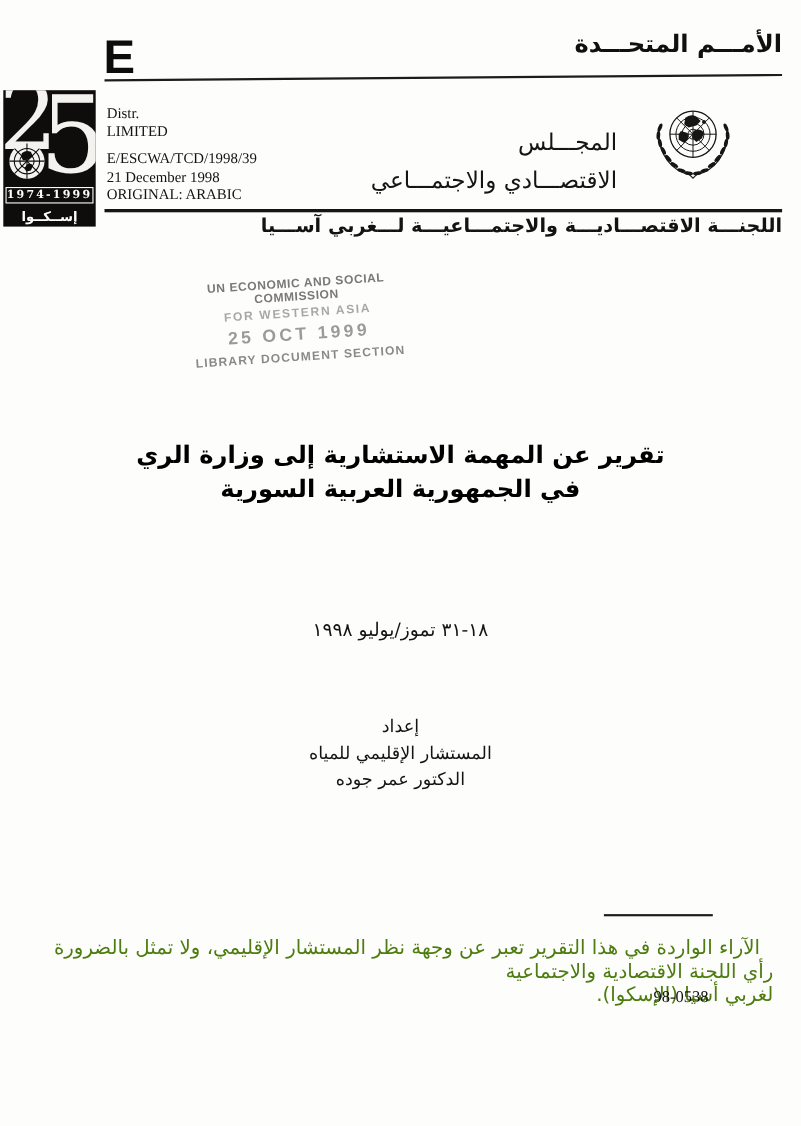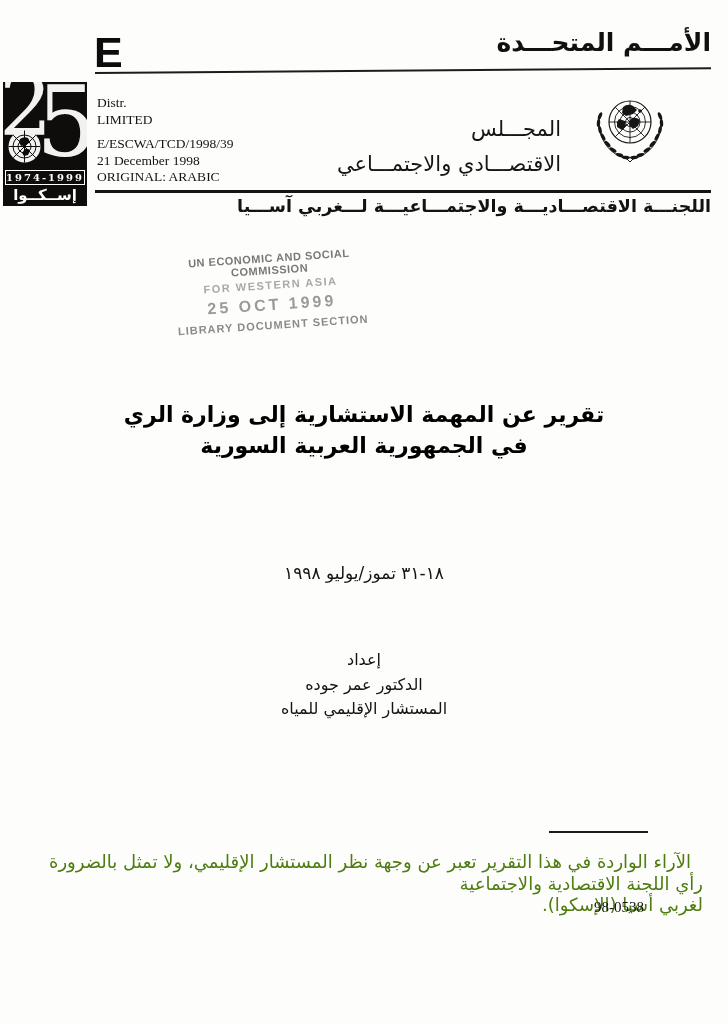--- a/index.html
+++ b/index.html
@@ -3,31 +3,31 @@
 <meta charset="utf-8">
 <style>
   html,body{margin:0;padding:0;}
   body{
     width:728px;height:1024px;position:relative;overflow:hidden;
     background:#fdfdfb;color:#141414;
     font-family:"DejaVu Sans",sans-serif;
   }
   .abs{position:absolute;}
   
-  .un-arabic{top:28px;right:17px;font-size:25px;font-weight:bold;direction:rtl;color:#101010;}
+  .un-arabic{top:28px;right:17px;font-size:22px;font-weight:bold;direction:rtl;color:#101010;}
   .e-symbol{left:94px;top:32px;font-family:"Liberation Sans",sans-serif;font-weight:bold;font-size:43px;line-height:40px;color:#0c0c0c;}
   .header-rule{left:95px;top:72px;width:616px;height:2px;background:#1c1c1c;transform:rotate(-0.45deg);transform-origin:left center;}
   
   .logo{left:3px;top:82px;width:84px;height:124px;background:#0e0d0c;overflow:hidden;color:#fff;}
   .logo .digit2{position:absolute;left:-4px;top:-18px;font-family:"DejaVu Serif",serif;font-size:84px;line-height:1;color:#f4f2ee;}
   .logo .digit5{position:absolute;left:33px;top:-8px;font-family:"DejaVu Serif",serif;font-size:97px;line-height:1;color:#f4f2ee;}
   .logo .globe{position:absolute;left:4px;top:47px;}
   .logo .years-band{position:absolute;left:2px;right:2px;bottom:21px;border:1px solid #fff;text-align:center;
     font-family:"DejaVu Serif",serif;font-size:10px;font-weight:bold;letter-spacing:2px;padding:1px 0;color:#fff;}
-  .logo .escwa{position:absolute;left:0;right:0;bottom:2px;text-align:center;direction:rtl;font-size:15px;font-weight:bold;color:#fff;}
+  .logo .escwa{position:absolute;left:0;right:0;bottom:2px;text-align:center;direction:rtl;font-size:12px;font-weight:bold;color:#fff;}
   
   .doc-info{left:97px;top:95px;font-family:"Liberation Serif",serif;font-size:13.5px;line-height:16.5px;color:#131313;}
   .doc-info .gap{margin-top:8px;}
   
   .council{right:167px;top:92px;text-align:right;direction:rtl;font-size:21px;line-height:35px;color:#151515;margin-top:20px;}
   .emblem{left:591px;top:95px;}
   .thick-rule{left:95px;top:190px;width:616px;height:3px;background:#151515;}
   .commission{right:17px;top:196px;direction:rtl;font-size:17.5px;font-weight:bold;color:#131313;margin-left:48px;}
   
   .stamp{left:162px;top:252px;width:218px;text-align:center;transform:rotate(-3.8deg);
@@ -141,22 +141,22 @@
   <div>تقرير عن المهمة الاستشارية إلى وزارة الري</div>
   <div>في الجمهورية العربية السورية</div>
 </div>
 
 <div class="abs period-block">
   <div>١٨-٣١ تموز/يوليو ١٩٩٨</div>
 </div>
 
 <div class="abs prepared-block">
   <div>إعداد</div>
+  <div>المستشار الإقليمي للمياه</div>
   <div>الدكتور عمر جوده</div>
-  <div>المستشار الإقليمي للمياه</div>
 </div>
 
 <div class="abs footnote-rule"></div>
 <div class="abs footnote">
   <div class="l1">الآراء الواردة في هذا التقرير تعبر عن وجهة نظر المستشار الإقليمي، ولا تمثل بالضرورة رأي اللجنة الاقتصادية والاجتماعية</div>
   <div>لغربي أسيا (الإسكوا).</div>
 </div>
 
 <div class="abs doc-number">98-0538</div>
 

